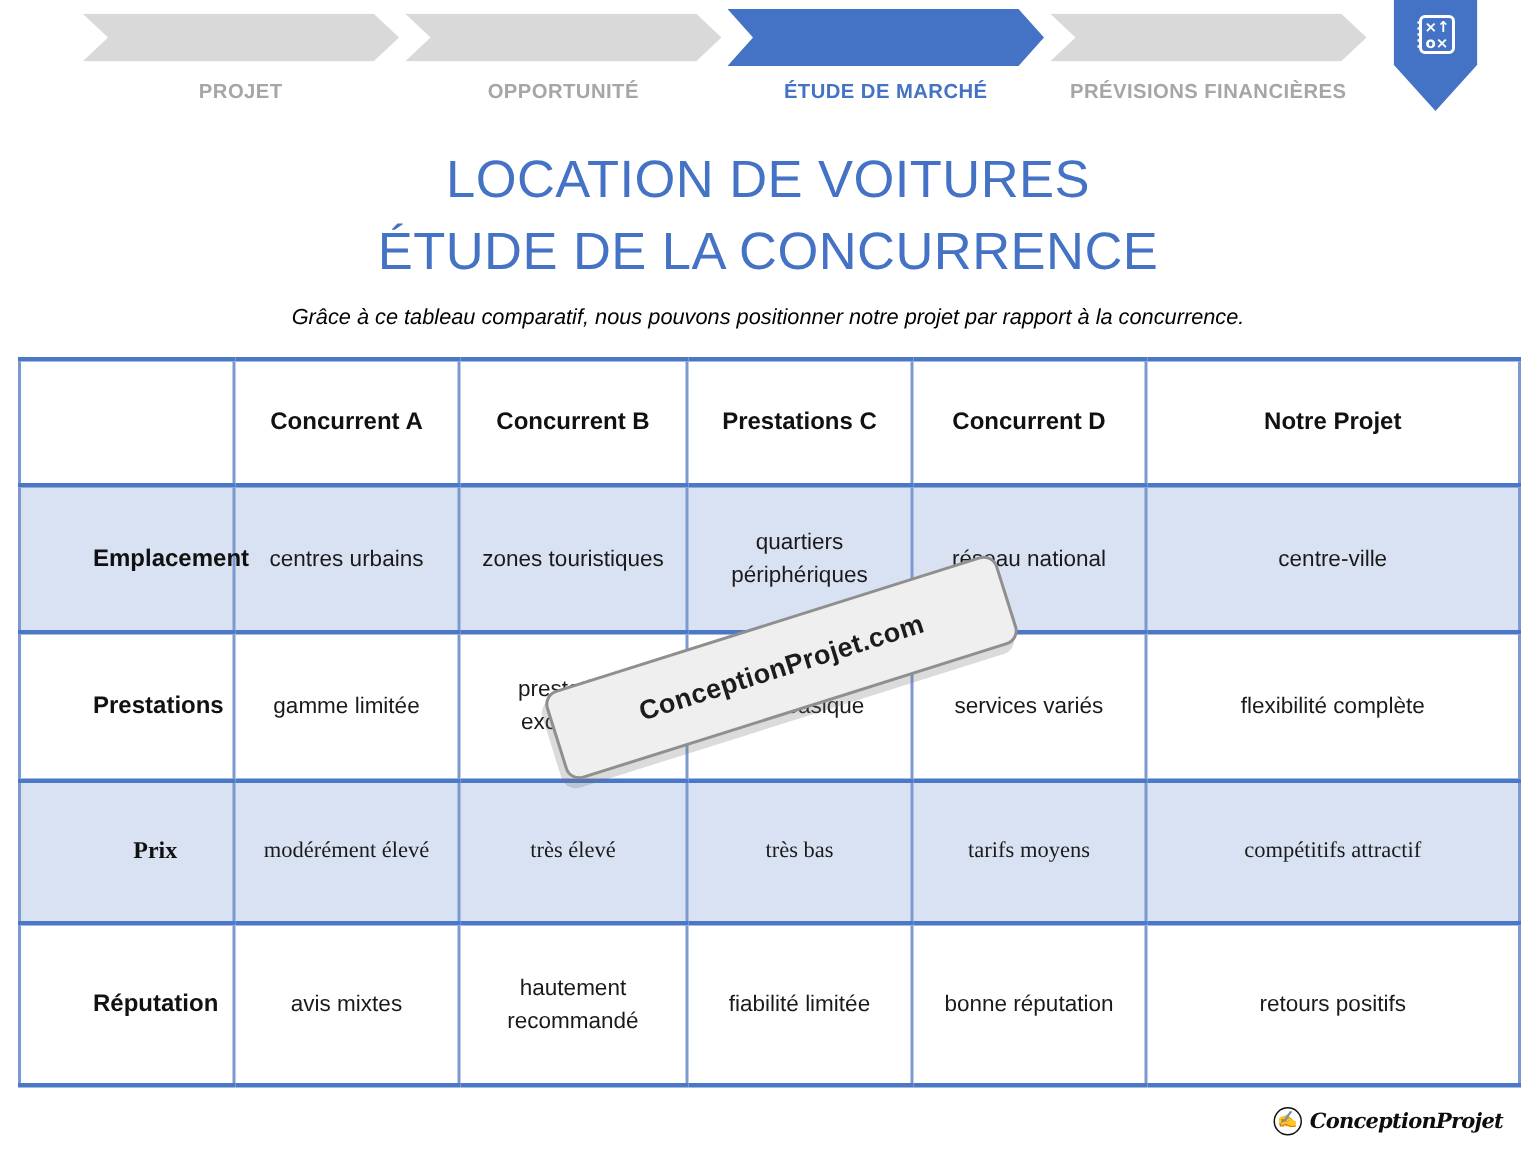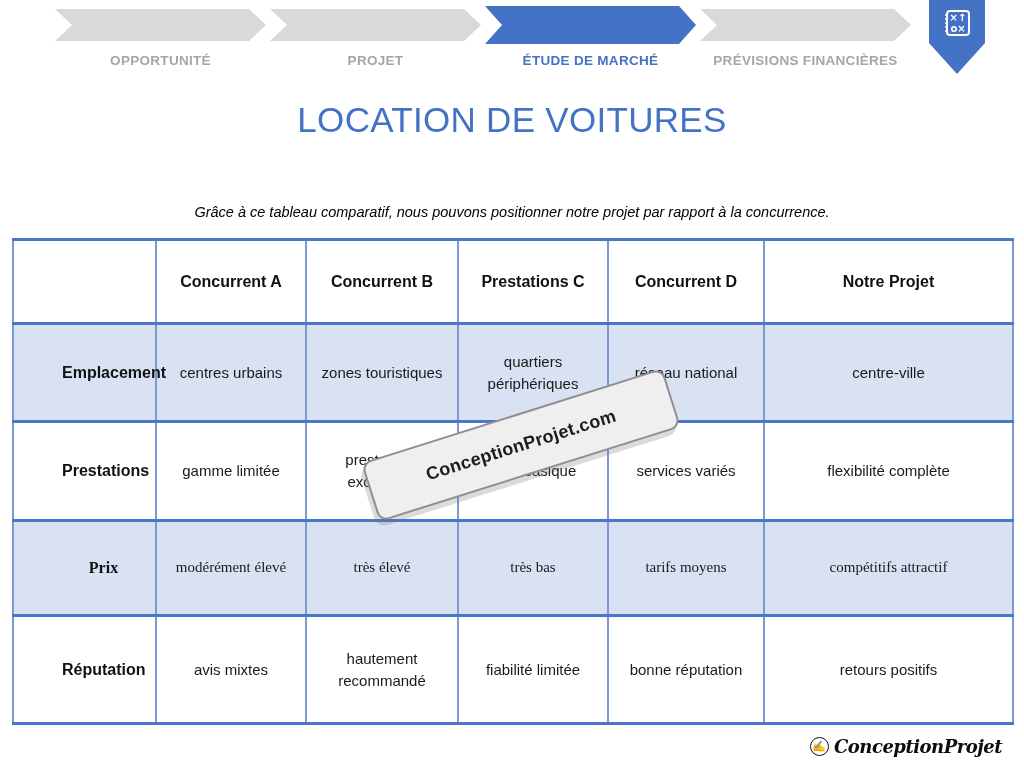--- a/index.html
+++ b/index.html
@@ -64,34 +64,34 @@
   .brand{
     position:absolute;right:22px;bottom:11px;display:flex;align-items:center;gap:5px;
   }
   .brand .circle{
     width:19px;height:19px;border:1.8px solid #111;border-radius:50%;
     display:flex;align-items:center;justify-content:center;font-size:11px;line-height:1;color:#111;
     box-sizing:border-box;
   }
   .brand .name{
     font-family:"DejaVu Serif", serif;font-style:italic;font-weight:bold;
-    font-size:18px;color:#0d0d0d;letter-spacing:-0.5px;
+    font-size:14px;color:#0d0d0d;letter-spacing:-0.5px;
   }
 </style>
 </head>
 <body>
 
 <div class="nav">
   <div class="step">
     <div class="chevron"></div>
-    <div class="navlabel">OPPORTUNITÉ</div>
+    <div class="navlabel">PROJET</div>
   </div>
   <div class="step">
     <div class="chevron"></div>
-    <div class="navlabel">PROJET</div>
+    <div class="navlabel">OPPORTUNITÉ</div>
   </div>
   <div class="step active">
     <div class="chevron"></div>
     <div class="navlabel">ÉTUDE DE MARCHÉ</div>
   </div>
   <div class="step">
     <div class="chevron"></div>
     <div class="navlabel">PRÉVISIONS FINANCIÈRES</div>
   </div>
 </div>
@@ -104,20 +104,21 @@
     <line x1="3" y1="15" x2="6" y2="15" stroke="#ffffff" stroke-width="1.6"></line>
     <line x1="3" y1="19" x2="6" y2="19" stroke="#ffffff" stroke-width="1.6"></line>
     <line x1="3" y1="23" x2="6" y2="23" stroke="#ffffff" stroke-width="1.6"></line>
     <text x="16" y="13" text-anchor="middle" font-size="10" font-weight="bold" fill="#ffffff" font-family="DejaVu Sans, sans-serif">×↑</text>
     <text x="16" y="24" text-anchor="middle" font-size="10" font-weight="bold" fill="#ffffff" font-family="DejaVu Sans, sans-serif">o×</text>
   </svg>
 </div>
 
 <div class="title">
   <div>LOCATION DE VOITURES</div>
+  <div>ÉTUDE DE LA CONCURRENCE</div>
 </div>
 <div class="subtitle">Grâce à ce tableau comparatif, nous pouvons positionner notre projet par rapport à la concurrence.</div>
 
 <table class="cmp">
   <colgroup>
     <col style="width:143px">
       <col style="width:150px">
       <col style="width:152px">
     <col style="width:150px">
       <col style="width:156px">

